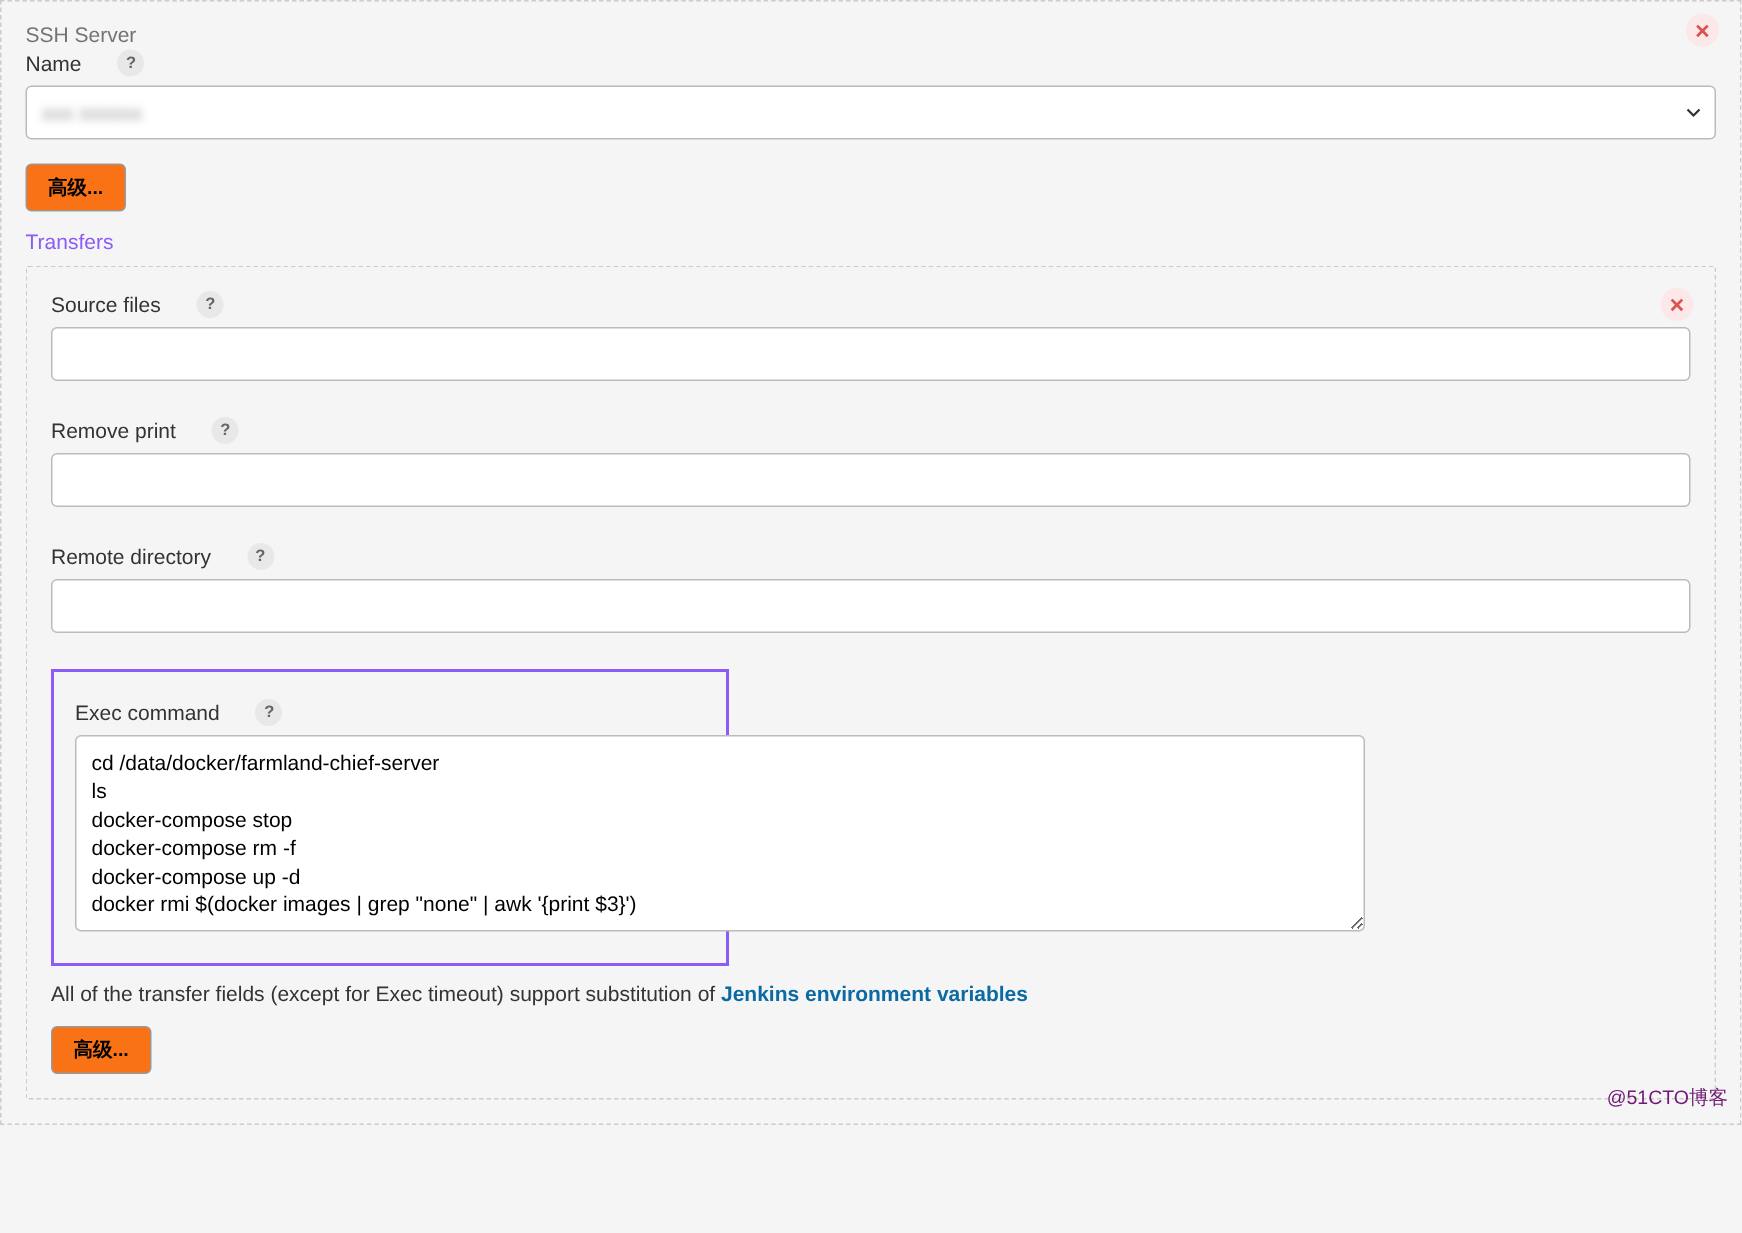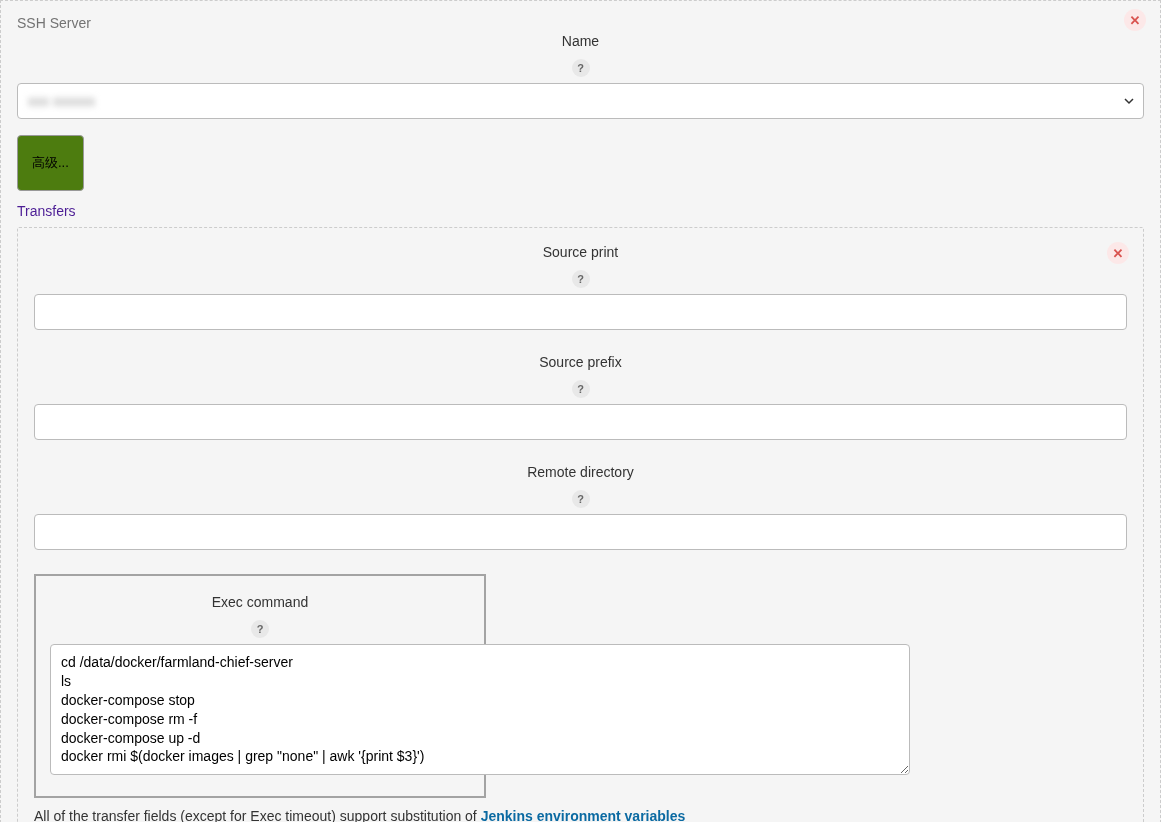--- a/index.html
+++ b/index.html
@@ -43,23 +43,22 @@
       top: 14px;
     }
     .field-label {
       font-size: 14px;
       color: #737373;
       margin-bottom: 2px;
     }
     .label-row {
       display: flex;
       align-items: center;
-      gap: 10px;
+      gap: 24px;
       margin-bottom: 6px;
-      flex-direction: column;
     }
     .help-icon {
       display: inline-flex;
       align-items: center;
       justify-content: center;
       width: 18px;
       height: 18px;
       border-radius: 50%;
       background: #e8e8e8;
       color: #666;
@@ -92,32 +91,32 @@
       pointer-events: none;
       color: #333;
     }
     .select-value {
       line-height: 34px;
       filter: blur(3px);
       color: #999;
     }
     .btn-advanced {
       display: inline-block;
-      padding: 18px 14px;
+      padding: 6px 14px;
       border: 1px solid #999;
       border-radius: 4px;
-      background: #4d7c0f;
+      background: #f97316;
       font-size: 13px;
       cursor: pointer;
-      font-weight: normal;
+      font-weight: bold;
       margin-bottom: 12px;
     }
     .section-label {
       font-size: 14px;
-      color: #4c1d95;
+      color: #8b5cf6;
       margin-bottom: 8px;
     }
     .transfers-box {
       border: 1px dashed #ccc;
       border-radius: 2px;
       padding: 16px;
       background: #f5f5f5;
       position: relative;
     }
     .text-input {
@@ -136,21 +135,21 @@
       border-radius: 4px;
       background: #fff;
       padding: 8px 10px;
       font-size: 14px;
       font-family: inherit;
       resize: both;
       min-height: 110px;
       line-height: 1.35;
     }
     .exec-section {
-      border: 2px solid #a3a3a3;
+      border: 2px solid #8b5cf6;
       padding: 18px 14px 18px 14px;
       margin-bottom: 10px;
       width: 452px;
       position: relative;
     }
     .exec-section .textarea-wrap {
       width: 860px;
     }
     .footnote {
       font-size: 14px;
@@ -199,27 +198,27 @@
   <button class="btn-advanced">高级...</button>
 
   <div class="section-label">Transfers</div>
 
   <div class="transfers-box">
     <div class="close-btn inner">
       <span>✕</span>
     </div>
 
     <div class="label-row">
-      <span>Source print</span>
+      <span>Source files</span>
       <span class="help-icon">?</span>
     </div>
     <input type="text" class="text-input" value="" style="">
 
     <div class="label-row">
-      <span>Source prefix</span>
+      <span>Remove print</span>
       <span class="help-icon">?</span>
     </div>
     <input type="text" class="text-input" value="" style="">
 
     <div class="label-row">
       <span>Remote directory</span>
       <span class="help-icon">?</span>
     </div>
     <input type="text" class="text-input" value="" style="">
 

